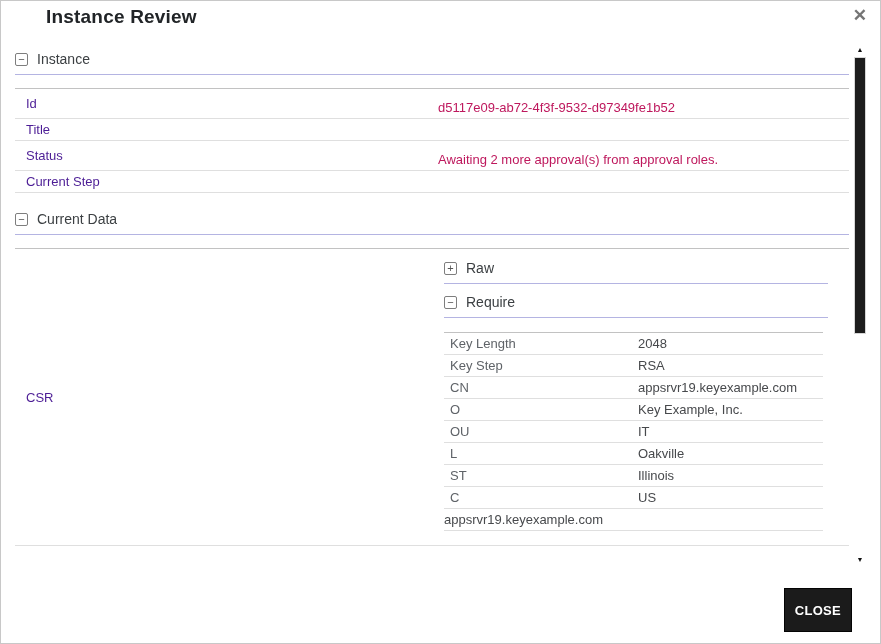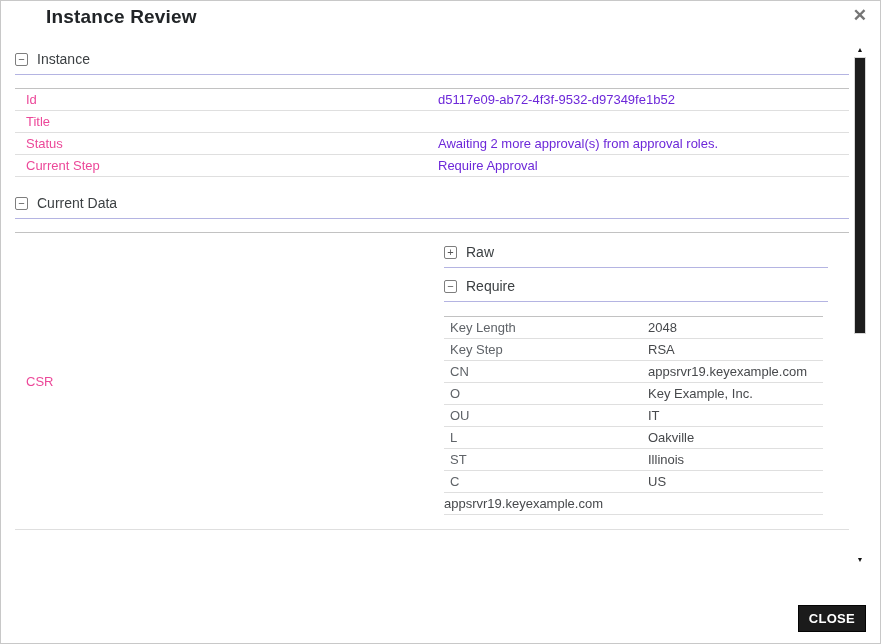--- a/index.html
+++ b/index.html
@@ -47,36 +47,36 @@
   .section-rule { border-bottom: 1px solid #b4b4e2; margin-top: 6px; }
   .ftable { border-top: 1px solid #c2c2c2; margin-top: 13px; }
   .frow {
     display: flex; align-items: center;
     border-bottom: 1px solid #dfdfdf;
     padding: 2px 0; min-height: 17px;
     font-size: 13px; line-height: 17px;
   }
   .frow .flabel {
     width: 423px; flex: 0 0 423px;
-    padding-left: 11px; color: #ec4899;
-  }
-  .frow .fvalue { flex: 1; color: #6d28d9; }
+    padding-left: 11px; color: #4c1d95;
+  }
+  .frow .fvalue { flex: 1; color: #be185d; margin-top: 8px; }
   .csr-value { flex: 1; padding: 8px 0 12px 6px; }
   .sub-header {
     display: flex; align-items: center; gap: 9px;
     height: 18px; font-size: 14px; color: #3c4043; cursor: pointer;
   }
   .sub-header.gap-top { margin-top: 9px; }
   .sub-rule { border-bottom: 1px solid #b4b4e2; margin-top: 6px; margin-right: 21px; }
   .ptable { border-top: 1px solid #c2c2c2; margin-top: 14px; width: 379px; }
   .prow {
     display: flex; align-items: center;
     border-bottom: 1px solid #dfdfdf;
     padding: 2px 0; min-height: 17px;
-    font-size: 13px; line-height: 17px; gap: 10px;
+    font-size: 13px; line-height: 17px;
   }
   .prow .plabel { width: 194px; flex: 0 0 194px; padding-left: 6px; color: #5f6368; }
   .prow .pvalue { flex: 1; color: #47494c; }
   .scrollbar {
     position: absolute; right: 13px; top: 44px;
     width: 14px; height: 520px;
   }
   .scroll-arrow {
     position: absolute; left: 0; width: 14px; height: 10px;
     font-size: 7px; color: #111; text-align: center; line-height: 10px;
@@ -84,26 +84,26 @@
   }
   .scroll-arrow.up { top: 0; }
   .scroll-arrow.down { bottom: 0; }
   .scroll-thumb {
     position: absolute; left: 1px; top: 12px;
     width: 12px; height: 277px;
     background: #1d1d1d; border: 1px solid #d6d6d6;
     cursor: grab;
   }
   .close-button {
-    position: absolute; right: 14px; bottom: 11px;
+    position: absolute; right: 28px; bottom: 11px;
     background: #1b1b1b; color: #ffffff;
     border: 1px solid #040404;
     font-family: "Liberation Sans", sans-serif;
     font-size: 13px; font-weight: bold; letter-spacing: 0.3px;
-    padding: 5px 10px; min-width: 59px; height: 27px;
+    padding: 5px 10px; min-width: 59px; height: 44px;
     cursor: pointer;
   }
 </style>
 </head>
 <body>
 
 <div class="modal">
 
   <div class="modal-title">Instance Review</div>
   <div class="close-x">✕</div>
@@ -123,21 +123,20 @@
       </div>
       <div class="frow">
         <span class="flabel">Title</span>
       </div>
       <div class="frow">
         <span class="flabel">Status</span>
         <span class="fvalue">Awaiting 2 more approval(s) from approval roles.</span>
       </div>
       <div class="frow">
         <span class="flabel">Current Step</span>
-        <span class="fvalue">Require Approval</span>
       </div>
     </div>
 
     <div class="section-header gap-top">
       <span class="toggle-icon">−</span>
       <span>Current Data</span>
     </div>
     <div class="section-rule"></div>
 
     <div class="ftable">

